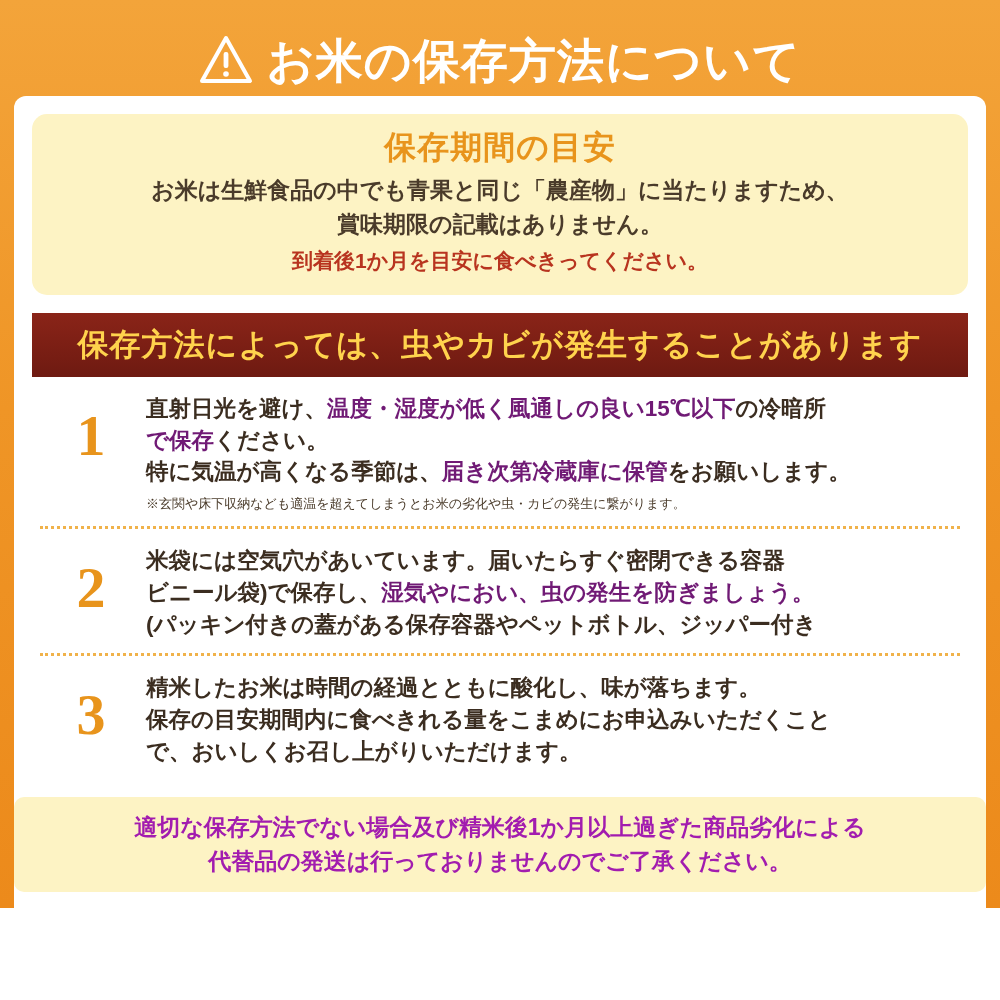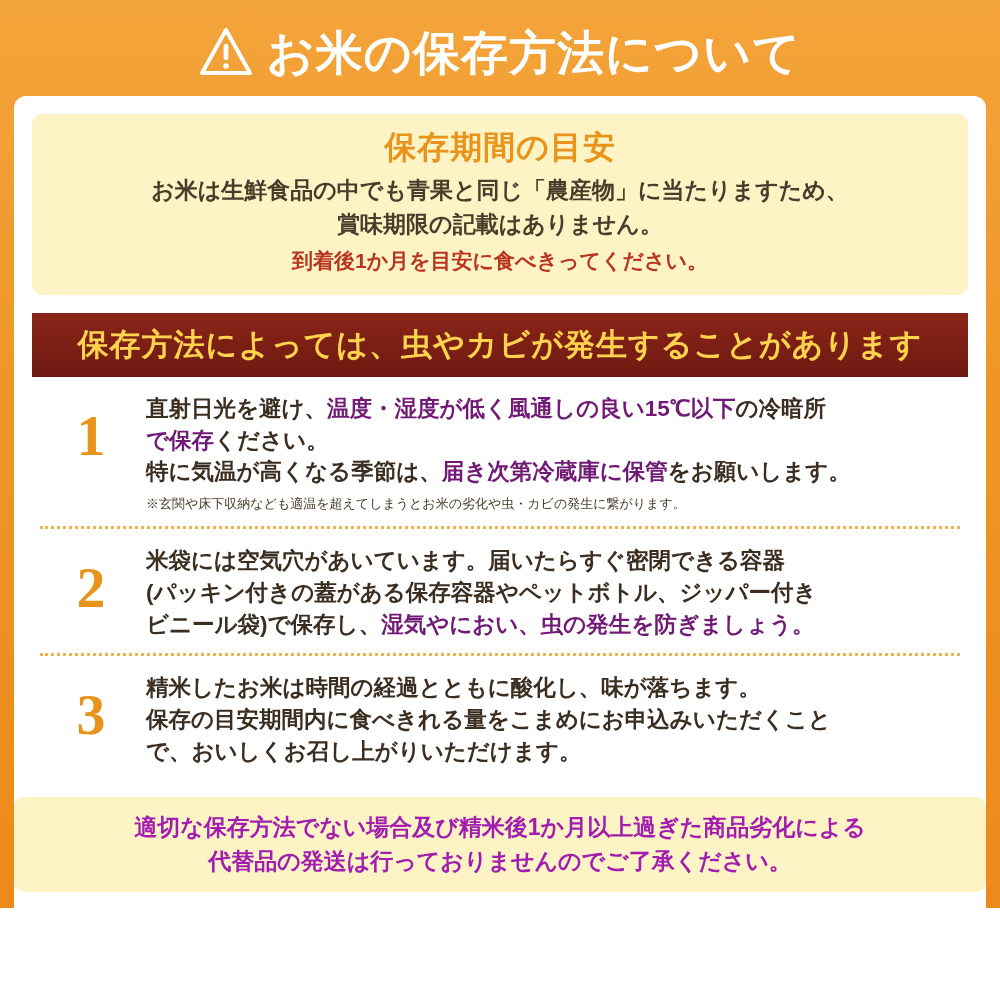--- a/index.html
+++ b/index.html
@@ -13,21 +13,21 @@
     background: #ffffff;
     overflow: hidden;
   }
   .poster {
     position: relative;
     width: 1000px;
     height: 908px;
     box-sizing: border-box;
     background: #f19a2e;
     background: linear-gradient(180deg, #f3a43a 0%, #ef9526 45%, #ec8a1b 100%);
-    padding: 4px;
+    padding: 12px;
   }
 
   
   .header {
     height: 96px;
     display: flex;
     align-items: center;
     justify-content: center;
     gap: 14px;
   }
@@ -55,21 +55,21 @@
     background: #ffffff;
     border-radius: 12px;
     box-sizing: border-box;
     padding: 18px 18px 0 18px;
     overflow: hidden;
   }
 
   
   .yellow-box {
     background: #fdf3c4;
-    border-radius: 10px;
+    border-radius: 15px;
     padding: 14px 20px 18px 20px;
     text-align: center;
   }
   .yellow-title {
     color: #e8941c;
     font-size: 32px;
     font-weight: bold;
     letter-spacing: 1px;
     line-height: 1.2;
     margin-bottom: 8px;
@@ -222,24 +222,24 @@
 
       <div class="divider"></div>
 
       <div class="step">
         <div class="step-num">2</div>
         <div class="step-body">
           <div class="step-line">
             <span>米袋には空気穴があいています。届いたらすぐ密閉できる容器</span>
           </div>
           <div class="step-line">
+            <span>ビニール袋)で保存し、</span><span class="hl-red">湿気やにおい、虫の発生を防ぎましょう。</span>
+          </div>
+          <div class="step-line">
             <span>(パッキン付きの蓋がある保存容器やペットボトル、ジッパー付き</span>
-          </div>
-          <div class="step-line">
-            <span>ビニール袋)で保存し、</span><span class="hl-red">湿気やにおい、虫の発生を防ぎましょう。</span>
           </div>
         </div>
       </div>
 
       <div class="divider"></div>
 
       <div class="step">
         <div class="step-num">3</div>
         <div class="step-body">
           <div class="step-line">

